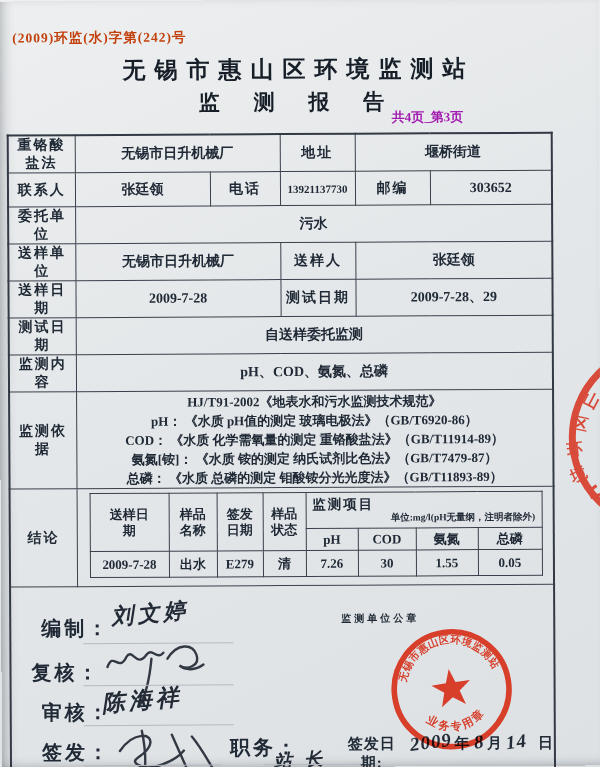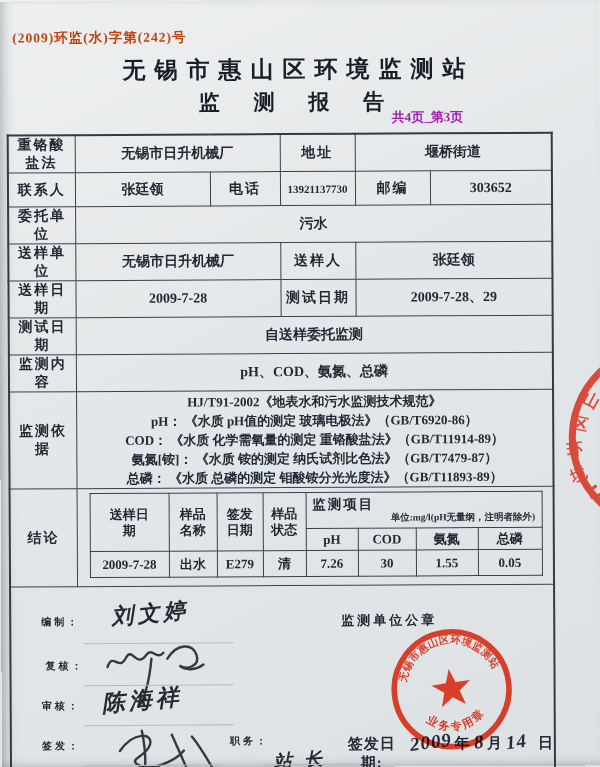--- a/index.html
+++ b/index.html
@@ -30,22 +30,22 @@
   .basis-line{font-size:13px;line-height:19px;font-weight:bold;white-space:nowrap;}
 
   table.inner{border-collapse:collapse;table-layout:fixed;width:452px;margin:2px 0 6px 12px;}
   table.inner td{border:1.5px solid #3a414c;font-size:13px;font-weight:bold;text-align:center;
     vertical-align:middle;color:#202a36;padding:1px 2px;word-break:break-all;line-height:16px;}
   .proj-cell{padding:2px 6px !important;}
   .proj-title{text-align:left;font-size:13.5px;letter-spacing:2px;}
   .unit-note{text-align:right;font-size:9.5px;font-weight:bold;letter-spacing:0;line-height:11px;}
 
   .sig-cell{position:relative;height:200px;padding:0 !important;}
-  .sig-label{position:absolute;font-size:10px;font-weight:bold;letter-spacing:3px;color:#202a36;}
-  .seal-caption{position:absolute;left:330px;top:26px;font-size:13px;font-weight:bold;letter-spacing:3px;}
+  .sig-label{position:absolute;font-size:20px;font-weight:bold;letter-spacing:3px;color:#202a36;}
+  .seal-caption{position:absolute;left:330px;top:26px;font-size:10px;font-weight:bold;letter-spacing:3px;}
   .hw{position:absolute;font-style:italic;font-weight:700;color:#222a35;
       transform:rotate(-5deg);letter-spacing:4px;white-space:nowrap;}
   .sigline{position:absolute;height:1px;background:#b4bac0;}
   .scribble{position:absolute;}
   .datebox{position:absolute;left:325px;top:146px;display:flex;align-items:baseline;font-size:15px;font-weight:bold;}
   .datebox .printed{letter-spacing:1px;}
   .hw-inline{font-style:italic;font-weight:700;font-size:19px;color:#232b36;transform:rotate(-7deg);margin:0 3px;letter-spacing:1px;}
   .gap{display:inline-block;width:8px;}
 
   .stamp{position:absolute;mix-blend-mode:multiply;pointer-events:none;}
@@ -165,21 +165,21 @@
             </table>
       </td>
     </tr>
     <tr>
       <td colspan="6" class="sig-cell">
         <span class="sig-label" style="left:30px;top:28px;">编制：</span>
         <span class="hw" style="left:100px;top:12px;font-size:22px;">刘文婷</span>
         <div class="sigline" style="left:72px;top:56px;width:150px;"></div>
         <span class="seal-caption">监测单位公章</span>
 
-        <span class="sig-label" style="left:34px;top:72px;">复核：</span>
+        <span class="sig-label" style="left:20px;top:72px;">复核：</span>
         <svg class="scribble" style="left:88px;top:44px;" width="130" height="80" viewBox="0 0 130 80">
           <g fill="none" stroke="#232b36" stroke-width="2.4" stroke-linecap="round" opacity="0.92">
             <path d="M8,36 C14,20 19,42 27,26 C33,16 37,38 47,24 C53,16 57,30 64,22"></path>
             <path d="M68,28 C78,12 93,13 97,24 C101,35 88,40 80,35 C86,40 96,40 104,34"></path>
             <path d="M52,28 C50,48 47,64 39,76"></path>
           </g>
         </svg>
         <div class="sigline" style="left:72px;top:98px;width:150px;"></div>
 
         <span class="sig-label" style="left:30px;top:112px;">审核：</span>

